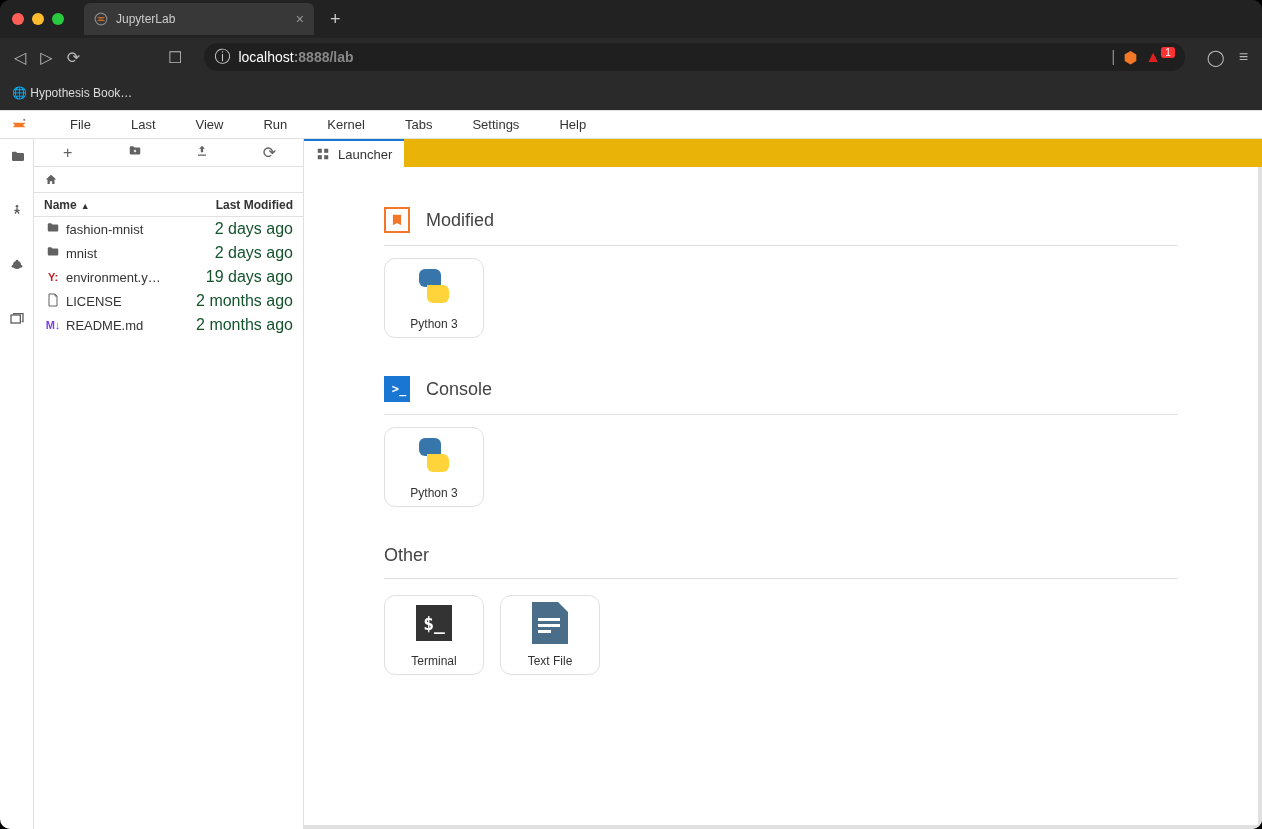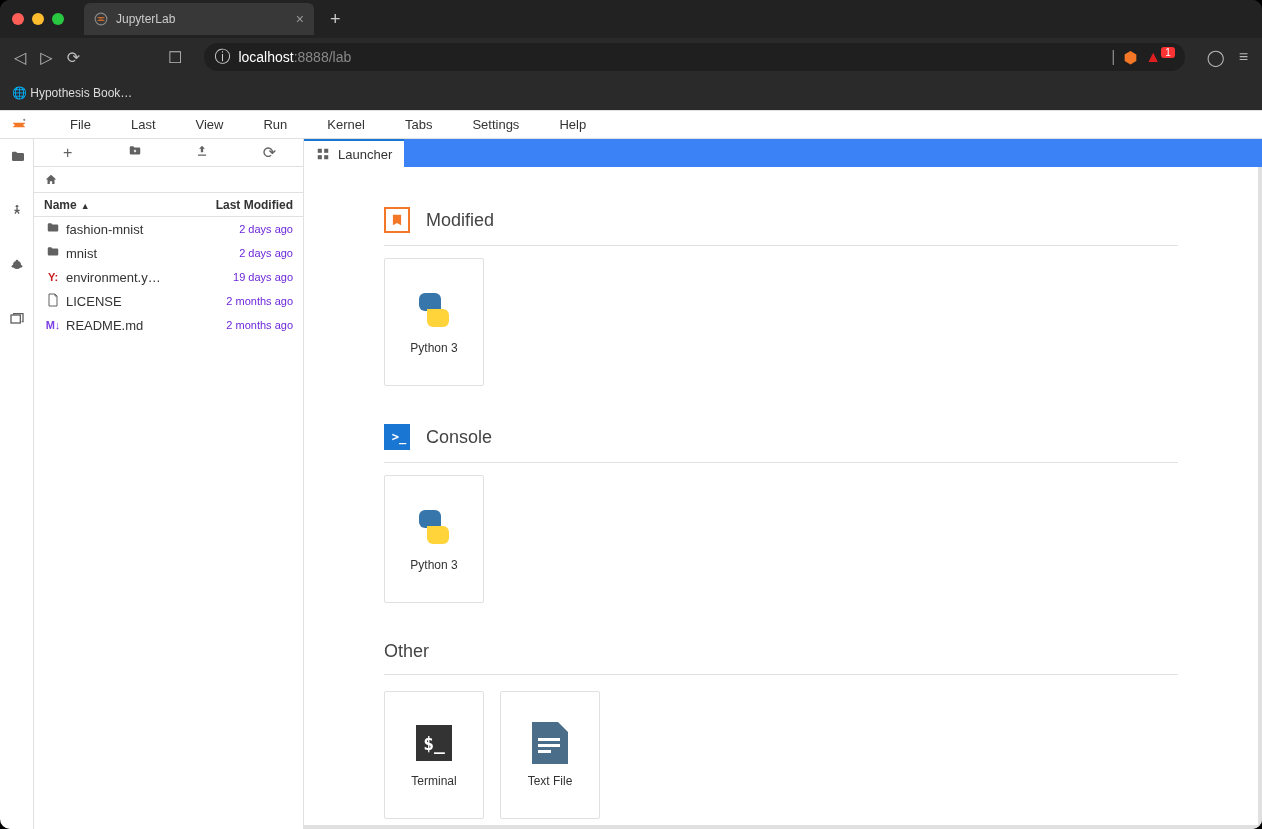--- a/index.html
+++ b/index.html
@@ -12,21 +12,21 @@
 .tl { width: 12px; height: 12px; border-radius: 50%; }
 .tl.red { background: #ff5f57; }
 .tl.yellow { background: #febc2e; }
 .tl.green { background: #28c840; }
 .browser-tab { height: 32px; background: #383838; border-radius: 6px 6px 0 0; display: flex; align-items: center; padding: 0 10px; gap: 8px; color: #ccc; font-size: 12px; width: 230px; }
 .browser-tab .close { margin-left: auto; color: #999; font-size: 14px; }
 .newtab-btn { color: #ccc; font-size: 18px; padding: 0 8px; }
 .nav-bar { height: 38px; display: flex; align-items: center; padding: 0 14px; gap: 14px; color: #b8b8b8; }
 .url-field { flex: 1; height: 28px; background: #1f1f1f; border-radius: 14px; display: flex; align-items: center; padding: 0 10px; margin: 0 8px; gap: 8px; }
 .url-text { color: #fff; font-size: 14px; }
-.url-text .dim { color: #888; }
+.url-text .dim { color: #888; font-weight: bold; }
 .nav-icon { font-size: 16px; cursor: pointer; }
 .badge { background: #ff3333; color: #fff; font-size: 10px; border-radius: 3px; padding: 0 4px; position:relative; top:-6px; }
 .bookmark-bar { height: 34px; display: flex; align-items: center; padding: 0 12px; gap: 8px; color: #ddd; font-size: 12px; }
 
 
 .jupyter { height: calc(829px - 110px); background: #fff; display: flex; flex-direction: column; border-top: 1px solid #e0e0e0; }
 .menu-bar { height: 28px; display: flex; align-items: center; padding: 0 10px; gap: 20px; font-size: 13px; color: #333; border-bottom: 1px solid #e0e0e0; }
 .menu-bar .jlogo { width: 18px; height: 18px; border-radius: 50%; margin-right: 2px; }
 .menu-item { cursor: pointer; margin-left: 20px; }
 
@@ -39,33 +39,33 @@
 .fp-toolbar span { flex:1; text-align:center; cursor:pointer; }
 .fp-breadcrumb { height: 26px; display: flex; align-items: center; border-bottom: 1px solid #e0e0e0; padding: 0 10px; color: #616161; font-size: 12px; }
 .fp-header { height: 24px; display: flex; align-items: center; border-bottom: 1px solid #e0e0e0; font-size: 12px; font-weight: 600; color: #333; padding: 0 10px; justify-content: space-between; }
 .fp-header .sort { font-size: 9px; margin-left: 4px; }
 .fp-list { flex:1; overflow:auto; }
 .fp-row { display: flex; align-items: center; height: 24px; padding: 0 10px; font-size: 13px; color: #333; cursor: pointer; }
 .fp-row .ficon { width: 18px; text-align: center; color: #616161; }
 .fp-row .ficon.yaml { color: #c91a1a; font-weight:bold; font-size:11px; }
 .fp-row .ficon.md { color: #7b3fe4; font-weight:bold; font-size:11px; }
 .fp-row .fname { flex:1; margin-left: 4px; white-space: nowrap; overflow: hidden; text-overflow: ellipsis; }
-.fp-row .fmod { color: #6d28d9; font-size: 11px; }
+.fp-row .fmod { color: #14532d; font-size: 16px; }
 
 .main-area { flex:1; display:flex; flex-direction:column; background:#e0e0e0; }
-.doc-tabs { height: 28px; display:flex; background:#3b82f6; }
+.doc-tabs { height: 28px; display:flex; background:#eab308; }
 .doc-tab { background: #fff; display:flex; align-items:center; padding: 0 12px; gap:8px; font-size:13px; color:#333; border-top: 2px solid #1976d2; }
 .launcher-content { flex:1; background:#fff; margin: 0 4px 4px 0; padding: 40px 80px; overflow:auto; }
 .section { margin-bottom: 38px; }
 .sec-header { display:flex; align-items:center; gap:16px; margin-bottom: 12px; border-bottom: 1px solid #e0e0e0; padding-bottom: 12px; }
 .sec-title { font-size: 18px; color: #444; }
 .sec-title.nohdr { font-size: 18px; color:#444; margin-bottom: 12px; }
 .sec-icon { width: 28px; height: 28px; display:flex; align-items:center; justify-content:center; }
 .cards { display:flex; gap:16px; }
-.card { width: 100px; height: 128px; border: 1px solid #e0e0e0; border-radius: 2px; display:flex; flex-direction:column; align-items:center; justify-content:center; gap:10px; cursor:pointer; font-size:12px; color:#333; }
+.card { width: 100px; height: 80px; border: 1px solid #e0e0e0; border-radius: 11px; display:flex; flex-direction:column; align-items:center; justify-content:center; gap:10px; cursor:pointer; font-size:12px; color:#333; }
 .card .cicon { width: 42px; height: 42px; display:flex; align-items:center; justify-content:center; font-size: 32px; }
 
 
 .pylogo { position:relative; width:38px; height:38px; }
 .pylogo .top { position:absolute; width:22px; height:18px; background:#3776ab; border-radius: 6px 6px 0 6px; top:2px; left:4px; }
 .pylogo .bot { position:absolute; width:22px; height:18px; background:#ffd43b; border-radius: 0 6px 6px 6px; bottom:2px; right:4px; }
 .term-icon { width:36px; height:36px; background:#333; color:#fff; display:flex; align-items:center; justify-content:center; font-family: monospace; font-size:18px; font-weight:bold; }
 .textfile-icon { width:36px; height:42px; background:#4a6e8a; position:relative; }
 .textfile-icon::before { content:''; position:absolute; top:0; right:0; border-style:solid; border-width: 0 10px 10px 0; border-color: transparent #fff transparent transparent; }
 .textfile-icon .lines { position:absolute; top:16px; left:6px; right:8px; }

